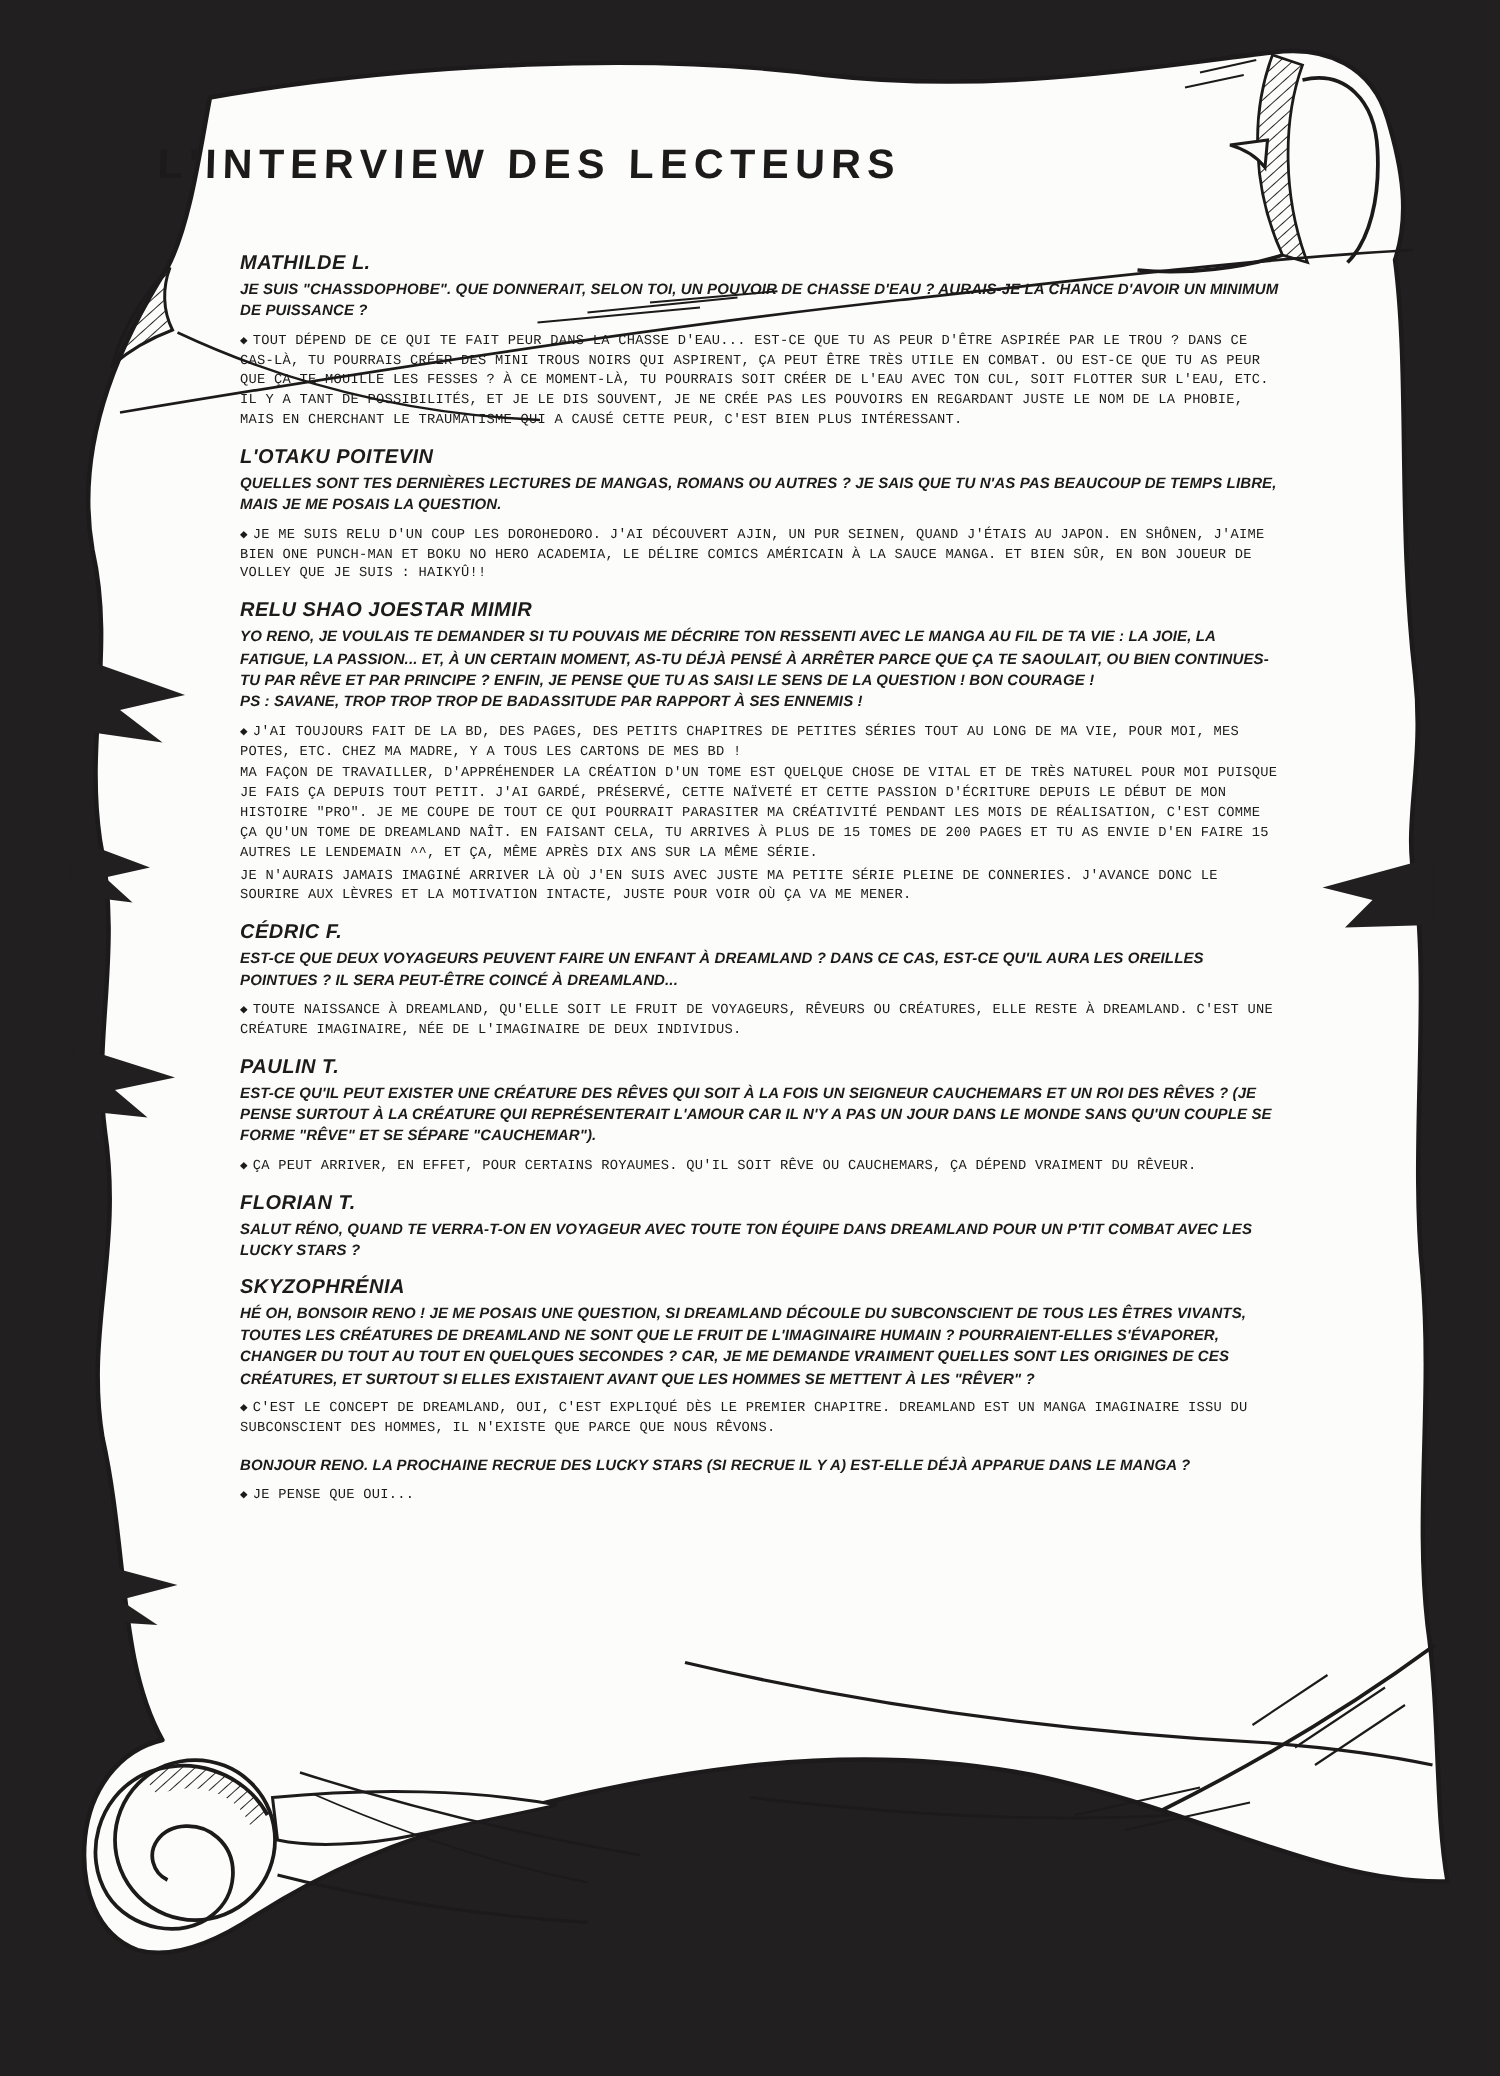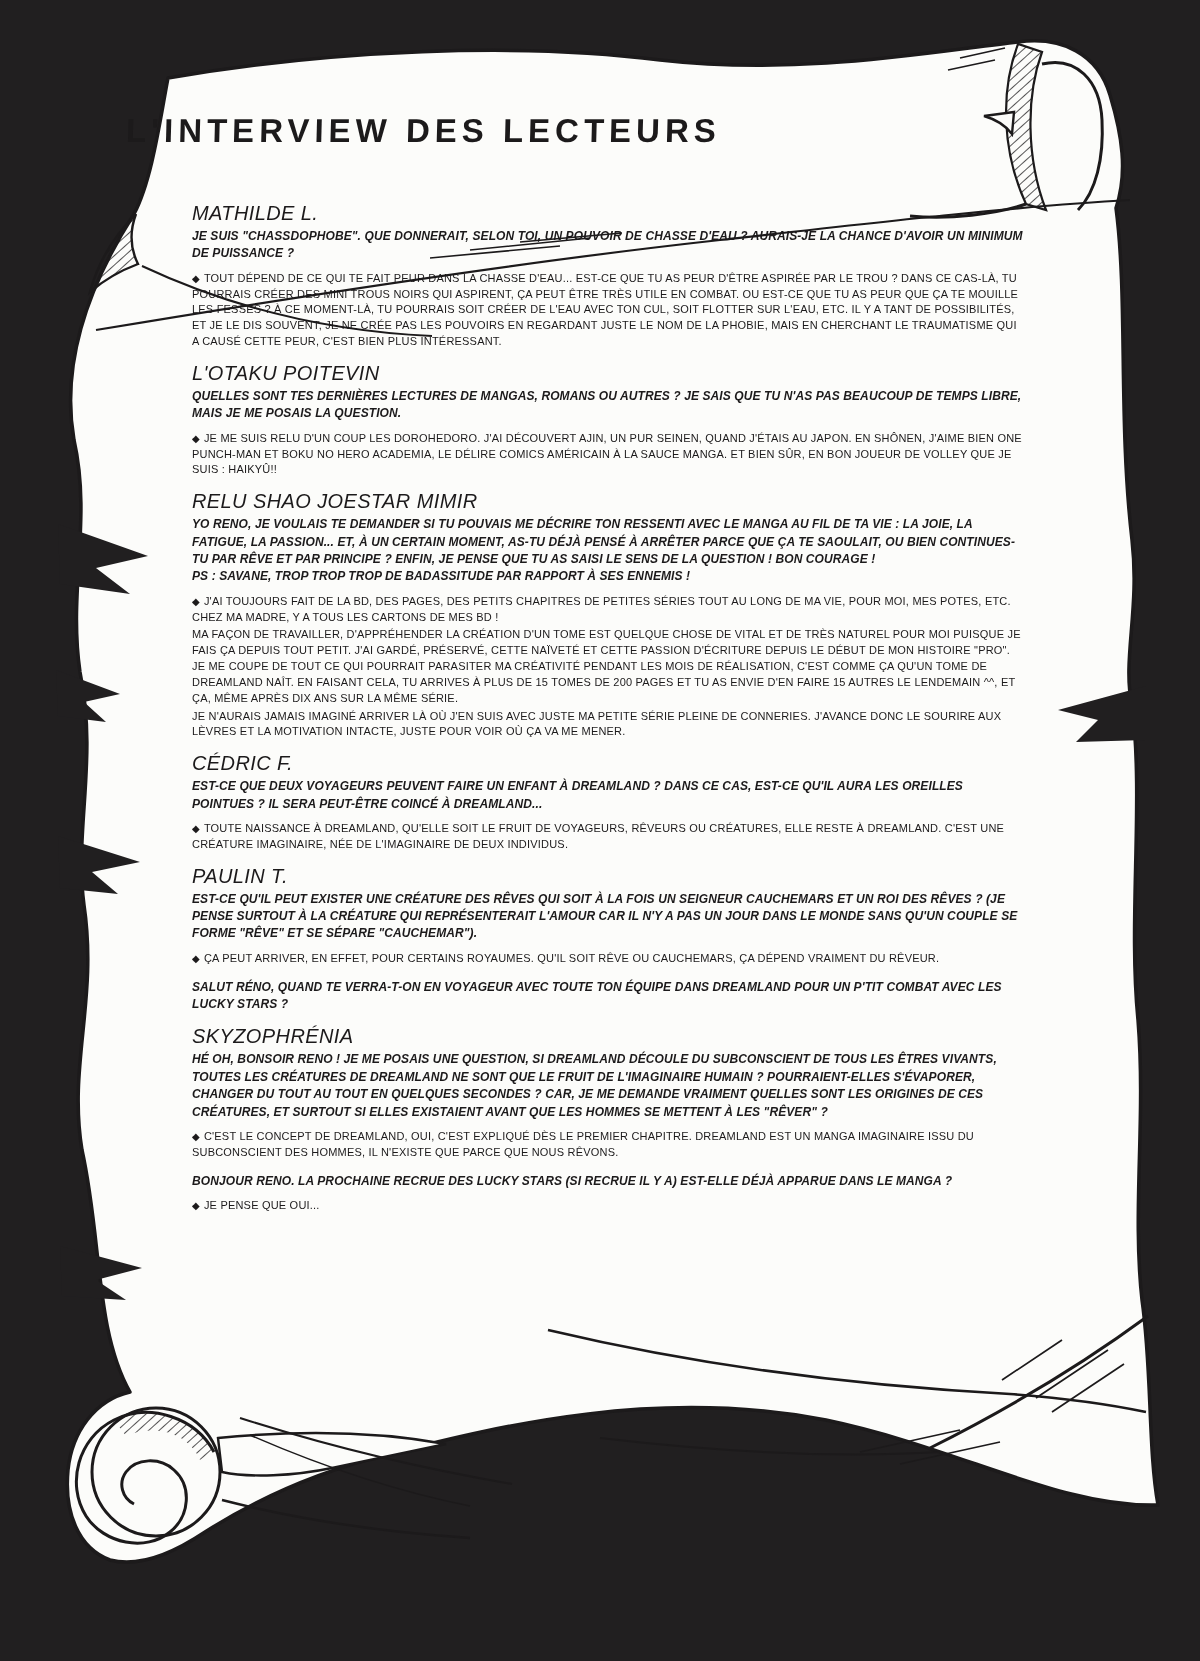--- a/index.html
+++ b/index.html
@@ -13,31 +13,32 @@
   .title {
     position:absolute; left:126px; top:112px; margin:0;
     font-size:33px; font-weight:700; letter-spacing:5px;
     white-space:nowrap; transform:skewX(-1.5deg);
   }
   .content {
     position:absolute; left:192px; top:202px; width:832px;
   }
   section.qa { margin:0 0 12px 0; }
   .reader {
-    margin:0 0 3px 0; font-size:20px; font-weight:400; font-style:italic;
+    margin:0 0 3px 0; font-size:16px; font-weight:700; font-style:italic;
     letter-spacing:0.4px;
   }
   .question p {
     margin:0; font-size:12px; line-height:1.45; font-weight:700;
     font-style:italic; letter-spacing:0.1px;
   }
   .answers { margin-top:8px; }
   .answers p {
     margin:0 0 2px 0; font-size:11px; line-height:1.44; font-weight:400;
     letter-spacing:0.2px;
+    font-family:Liberation Mono, monospace;
   }
   .diamond { font-size:10px; margin-right:4px; }
 </style>
 </head>
 <body>
 
 <div class="page">
 
   <svg class="parchment-svg" width="1200" height="1661" viewBox="0 0 1200 1661">
     <defs>
@@ -166,20 +167,21 @@
         <h2 class="reader">PAULIN T.</h2>
         <div class="question">
           <p>EST-CE QU'IL PEUT EXISTER UNE CRÉATURE DES RÊVES QUI SOIT À LA FOIS UN SEIGNEUR CAUCHEMARS ET UN ROI DES RÊVES ? (JE PENSE SURTOUT À LA CRÉATURE QUI REPRÉSENTERAIT L'AMOUR CAR IL N'Y A PAS UN JOUR DANS LE MONDE SANS QU'UN COUPLE SE FORME "RÊVE" ET SE SÉPARE "CAUCHEMAR").</p>
         </div>
         <div class="answers">
           <p><span class="diamond">◆</span><span>ÇA PEUT ARRIVER, EN EFFET, POUR CERTAINS ROYAUMES. QU'IL SOIT RÊVE OU CAUCHEMARS, ÇA DÉPEND VRAIMENT DU RÊVEUR.</span></p>
         </div>
       </section>
 
       <section class="qa">
+        <h2 class="reader">FLORIAN T.</h2>
         <div class="question">
           <p>SALUT RÉNO, QUAND TE VERRA-T-ON EN VOYAGEUR AVEC TOUTE TON ÉQUIPE DANS DREAMLAND POUR UN P'TIT COMBAT AVEC LES LUCKY STARS ?</p>
         </div>
       </section>
 
       <section class="qa">
         <h2 class="reader">SKYZOPHRÉNIA</h2>
         <div class="question">
           <p>HÉ OH, BONSOIR RENO ! JE ME POSAIS UNE QUESTION, SI DREAMLAND DÉCOULE DU SUBCONSCIENT DE TOUS LES ÊTRES VIVANTS, TOUTES LES CRÉATURES DE DREAMLAND NE SONT QUE LE FRUIT DE L'IMAGINAIRE HUMAIN ? POURRAIENT-ELLES S'ÉVAPORER, CHANGER DU TOUT AU TOUT EN QUELQUES SECONDES ? CAR, JE ME DEMANDE VRAIMENT QUELLES SONT LES ORIGINES DE CES CRÉATURES, ET SURTOUT SI ELLES EXISTAIENT AVANT QUE LES HOMMES SE METTENT À LES "RÊVER" ?</p>
         </div>

